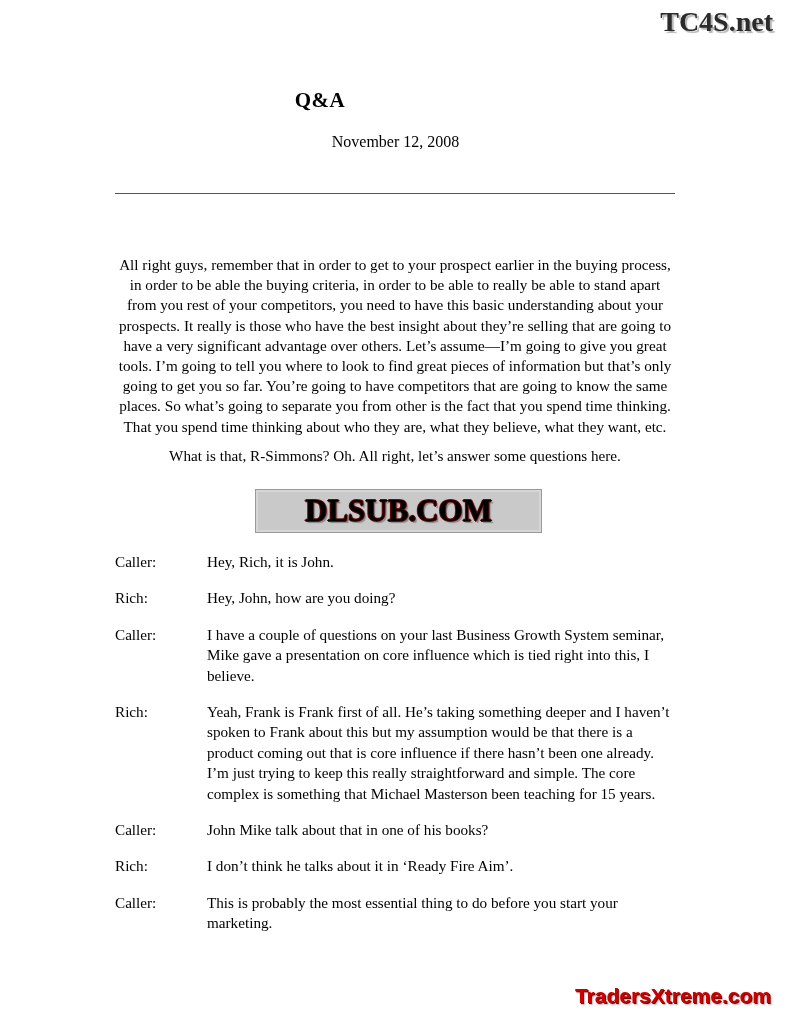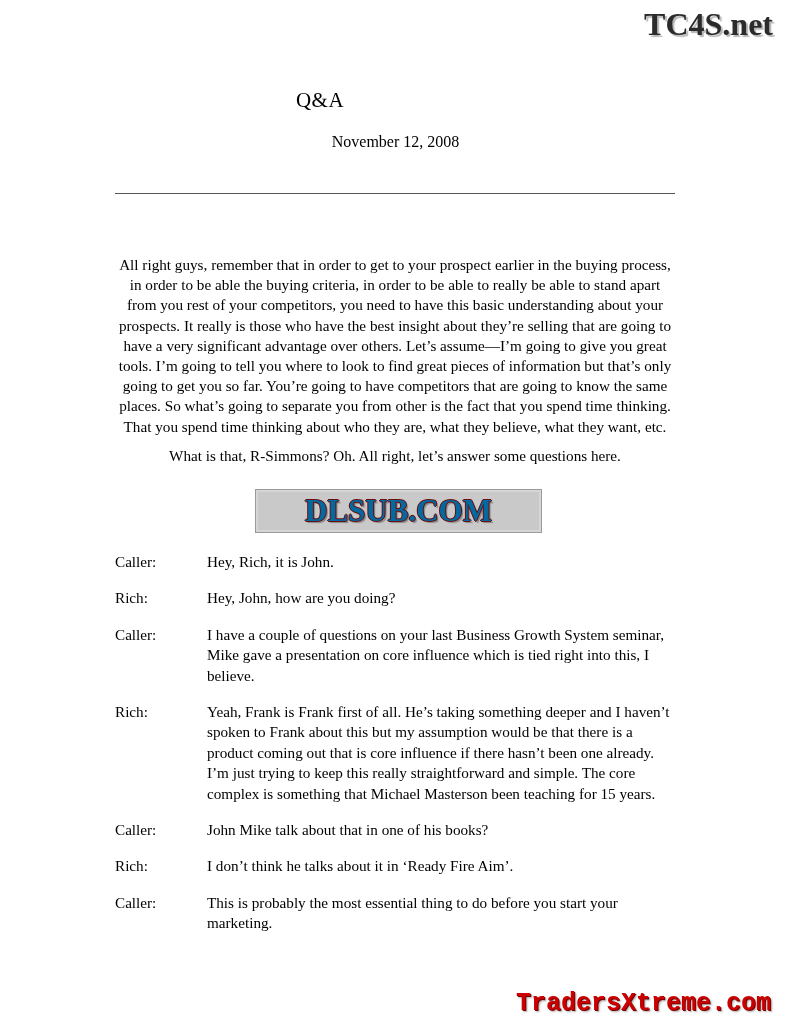--- a/index.html
+++ b/index.html
@@ -23,36 +23,36 @@
     background: #ffffff;
   }
 
   
   .tc4s-watermark {
     position: absolute;
     top: 6px;
     right: 18px;
     font-family: "Liberation Serif", serif;
     font-weight: bold;
-    font-size: 32px;
+    font-size: 28px;
     letter-spacing: 0px;
     color: #2b2b2b;
     text-shadow: 2px 2px 1px rgba(120,120,120,0.55);
     white-space: nowrap;
   }
 
   
   .doc-title {
     position: absolute;
     top: 88px;
     left: 0;
     width: 640px;
     text-align: center;
     font-size: 21px;
-    font-weight: normal;
+    font-weight: bold;
     letter-spacing: 0.5px;
   }
   .doc-date {
     position: absolute;
     top: 133px;
     left: 0;
     width: 791px;
     text-align: center;
     font-size: 16px;
   }
@@ -89,21 +89,21 @@
     border: 1px solid #9a9a9a;
     display: flex;
     align-items: center;
     justify-content: center;
     box-shadow: inset 0 0 0 2px #d6d6d6;
   }
   .dlsub-watermark span {
     font-family: "Liberation Serif", serif;
     font-weight: bold;
     font-size: 31px;
-    color: #0369a1;
+    color: #000000;
     letter-spacing: 0px;
     text-shadow:
       1px 0 0 #6b0d0c,
       -1px 0 0 #6b0d0c,
       0 1px 0 #6b0d0c,
       0 -1px 0 #6b0d0c,
       2px 2px 1px rgba(70,70,70,0.5);
     white-space: nowrap;
   }
 
@@ -127,25 +127,25 @@
   }
   .qa-text {
     flex: 1 1 auto;
     font-size: 15.2px;
     line-height: 20.4px;
   }
 
   
   .tx-watermark {
     position: absolute;
-    bottom: 6px;
+    bottom: 16px;
     right: 20px;
-    font-family: Liberation Mono, monospace;
-    font-weight: bold;
-    font-size: 25px;
+    font-family: Liberation Sans, sans-serif;
+    font-weight: bold;
+    font-size: 21px;
     color: #cc0000;
     text-shadow: 1px 1px 0 #7a0000, 2px 2px 2px rgba(120,120,120,0.6);
     white-space: nowrap;
   }
 </style>
 </head>
 <body>
 
 <div class="page">
 

